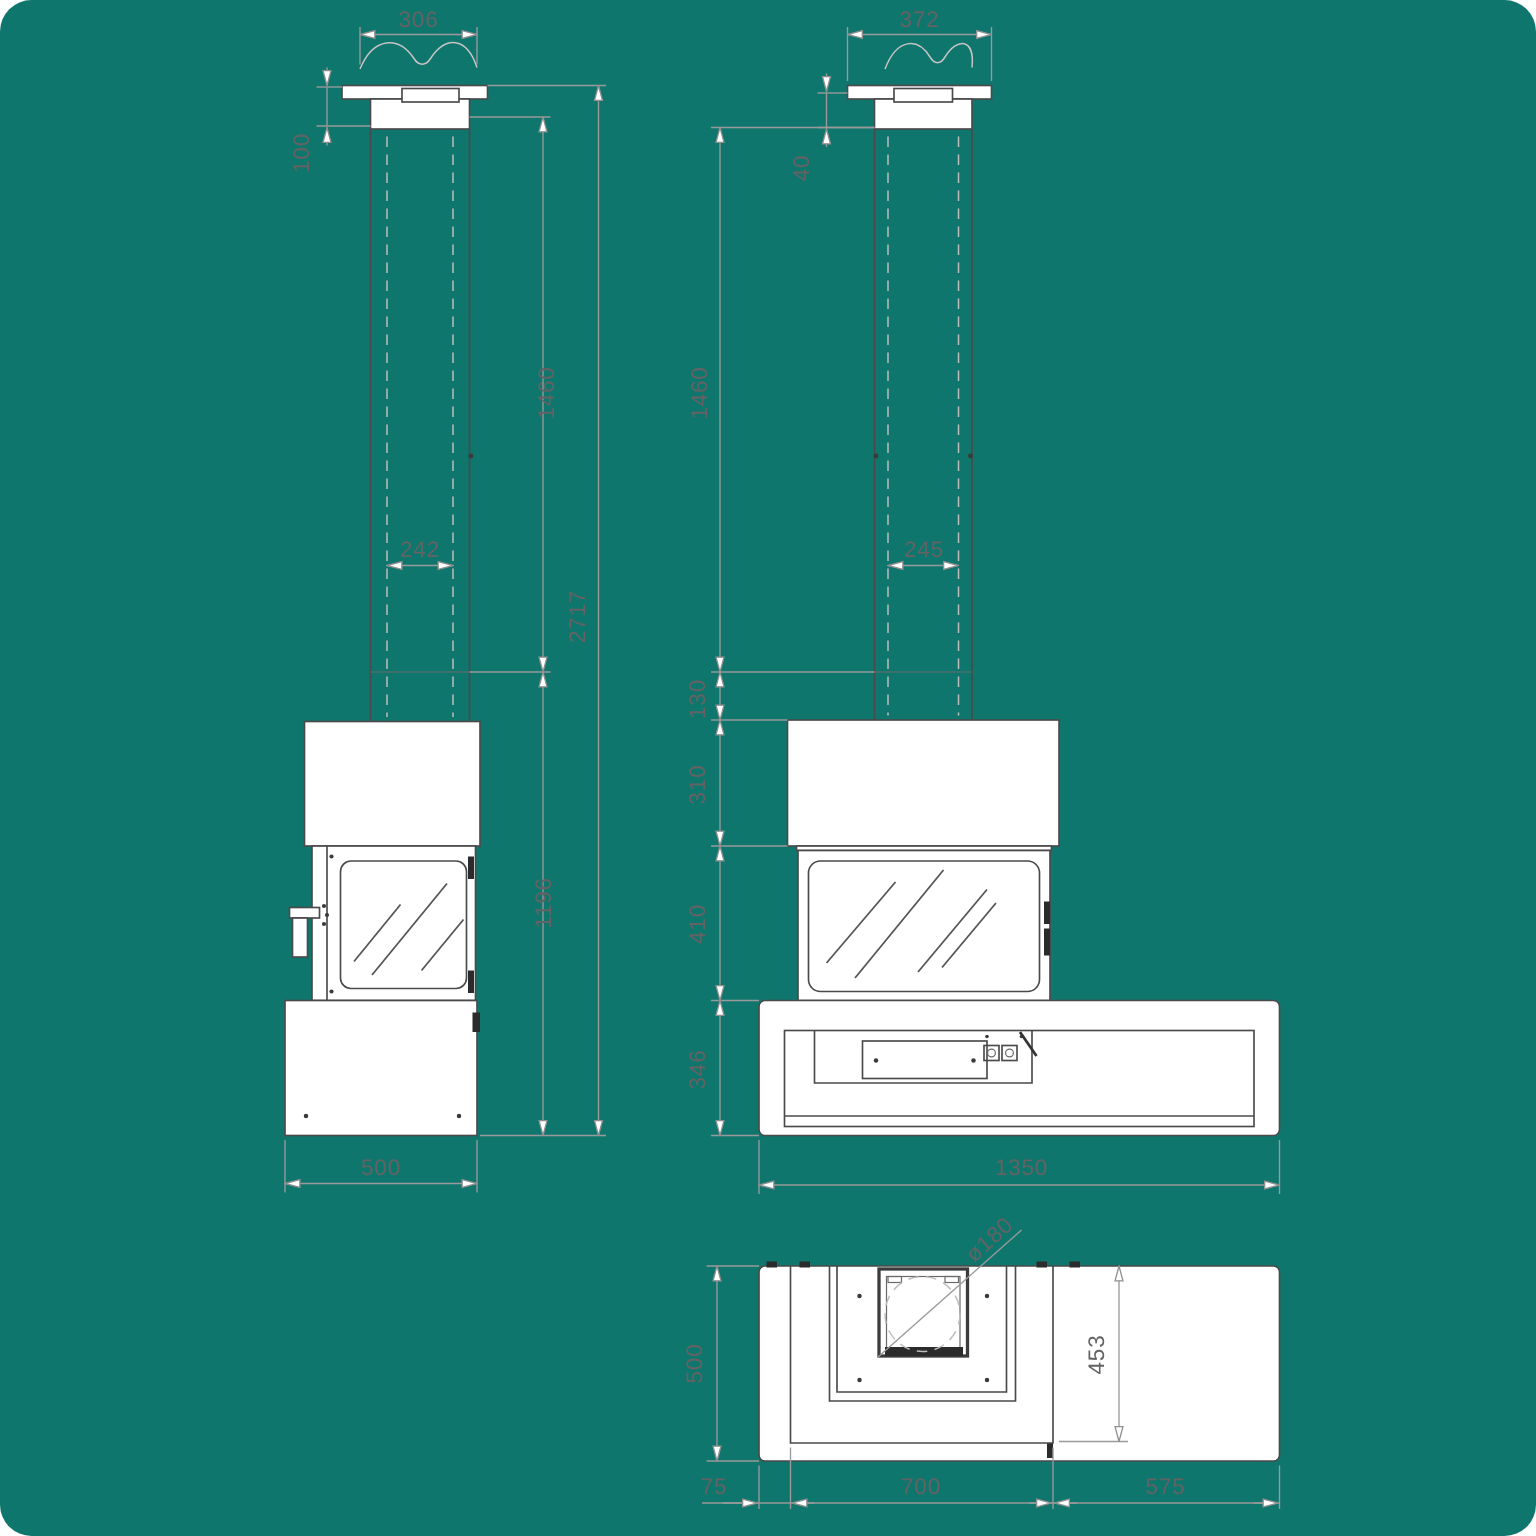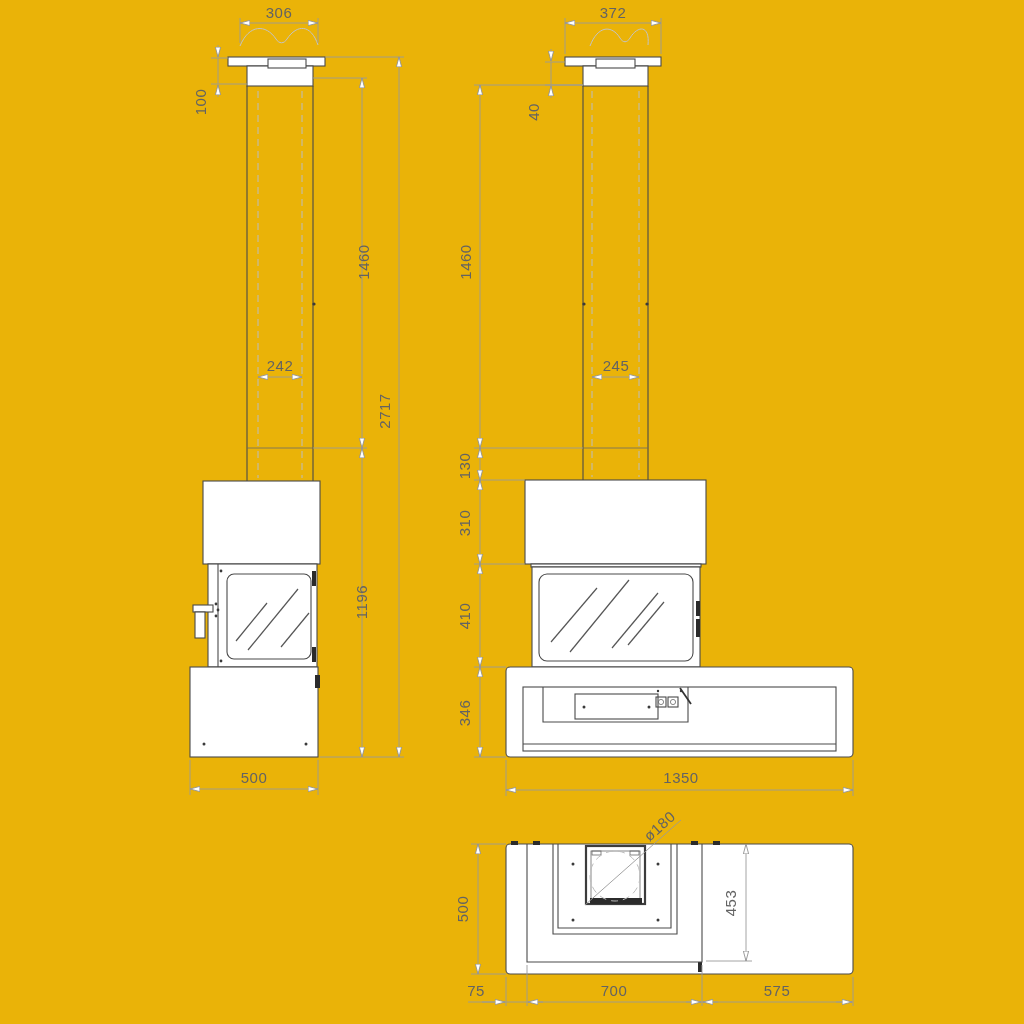--- a/index.html
+++ b/index.html
@@ -1,16 +1,16 @@
 <!DOCTYPE html>
 <html><head>
 <meta charset="utf-8">
 <style>
   html,body { margin:0; padding:0; background:#ffffff; }
-  #canvas { position:relative; width:1024px; height:1024px; background:#eab308; overflow:hidden; }
+  #canvas { position:relative; width:1024px; height:1024px; background:#0f766e; overflow:hidden;border-radius:21px; }
   svg { position:absolute; top:0; left:0; }
   .obj   { fill:none; stroke:#4a4a4a; stroke-width:1.1; }
   .objf  { fill:#ffffff; stroke:#4a4a4a; stroke-width:1.1; }
   .thin  { fill:none; stroke:#6a6a6a; stroke-width:0.8; }
   .thick { fill:none; stroke:#3c3c3c; stroke-width:2.2; }
   .blk   { fill:#2b2b2b; stroke:none; }
   .dash  { stroke:#bdbdbd; stroke-width:1; stroke-dasharray:7 5; fill:none; }
   .hid   { stroke:#c4c4c4; stroke-width:1; fill:none; }
   .hatch { stroke:#565656; stroke-width:1.2; fill:none; }
   .dim   { stroke:#9a9a9a; stroke-width:0.9; fill:none; }

